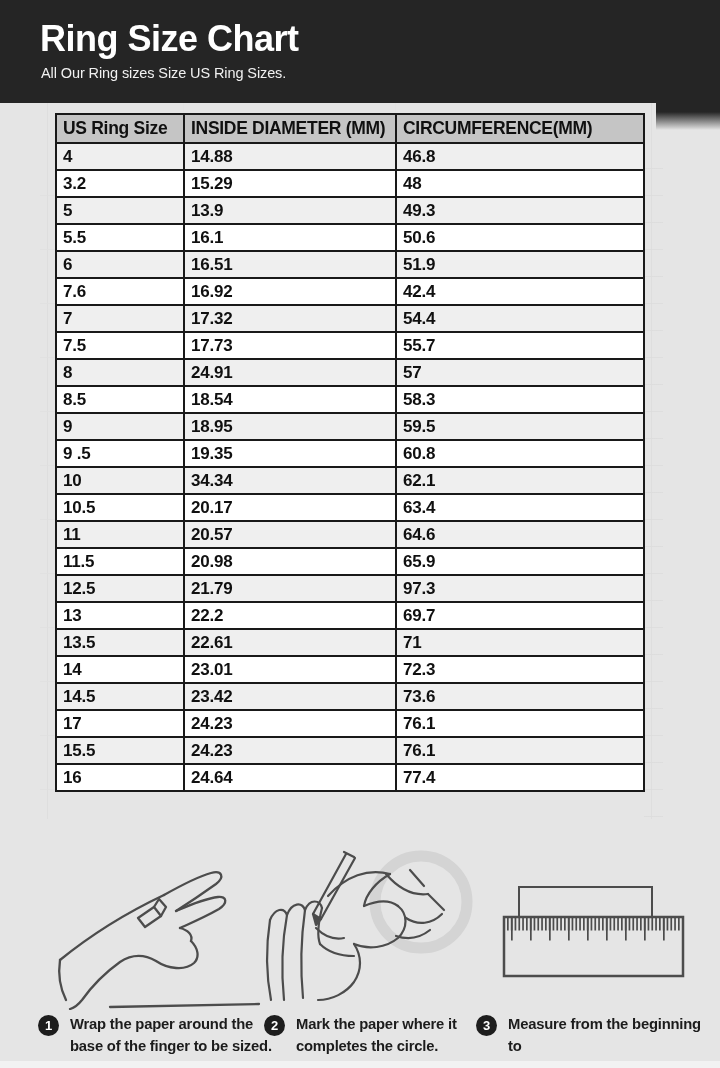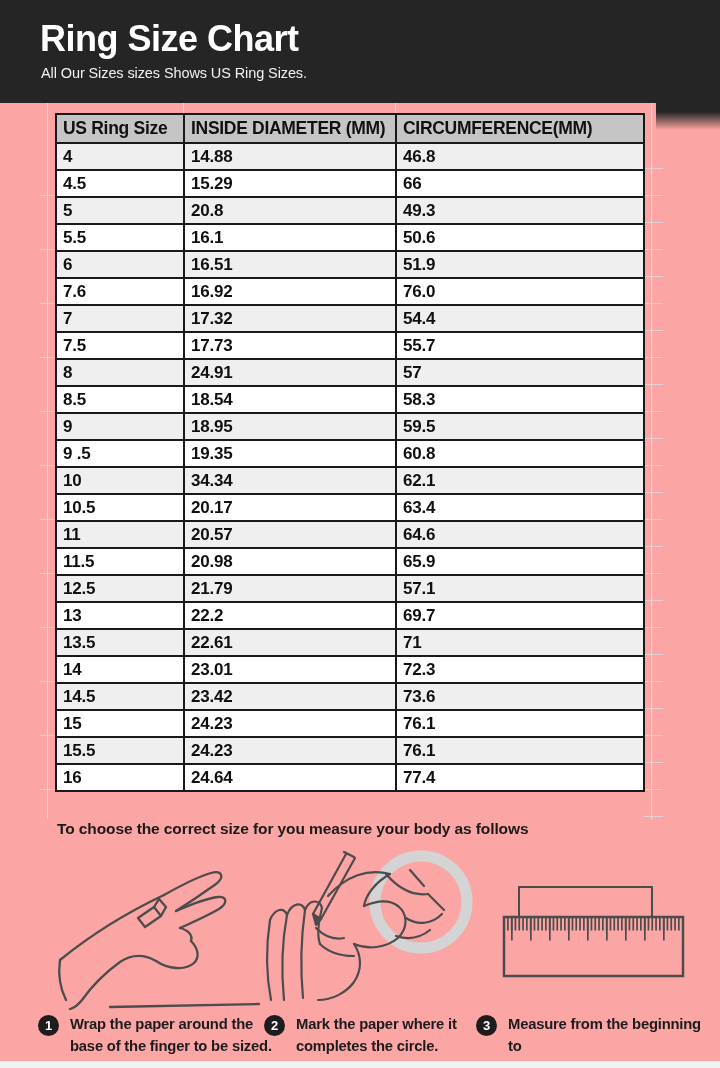--- a/index.html
+++ b/index.html
@@ -1,17 +1,17 @@
 <!DOCTYPE html>
 <html style="--banner_bg: #252525; --header_cell_bg: #c5c5c5; --alt_row_bg: #efefef; --table_border: #191919; --step_badge_bg: #1d1d1d; --magnifier_ring: #d4d4d4; --line_art: #4c4c4c;"><head>
 <meta charset="utf-8">
 <style>
   html,body{margin:0;padding:0;background:#ffffff;}
   .canvas{
-    position:relative;width:720px;height:1068px;background:#fca5a5;overflow:hidden;
+    position:relative;width:720px;height:1068px;background:#e5e5e5;overflow:hidden;
     font-family:"Liberation Sans","DejaVu Sans",sans-serif;color:#111;
   }
   
   .banner{
     position:absolute;left:0;top:0;width:720px;height:103px;
     background:var(--banner_bg,#252525);color:#fff;box-sizing:border-box;
     padding:19px 0 0 40px;
   }
   .banner h1{margin:0;font-size:36px;font-weight:700;letter-spacing:-0.5px;line-height:40px;}
   .banner p{margin:6px 0 0 1px;font-size:14.5px;font-weight:400;color:#f1f1f1;letter-spacing:-0.1px;}
@@ -70,21 +70,21 @@
   }
   .bottom-strip{position:absolute;left:0;top:1061px;width:720px;height:7px;background:#f2f2f2;}
 </style>
 </head>
 <body>
 
 <div class="canvas">
 
   <header class="banner">
     <h1>Ring Size Chart</h1>
-    <p>All Our Sizes sizes Shows US Ring Sizes.</p>
+    <p>All Our Ring sizes Size US Ring Sizes.</p>
   </header>
   <div class="banner-step"></div>
 
   <div class="vline" id="vl-left"></div>
   <div class="vline" id="vl-right"></div>
   <div class="vline" id="vl-gap1"></div>
   <div class="vline" id="vl-gap2"></div>
   <div class="rticks"></div>
   <div class="lticks"></div>
 
@@ -102,43 +102,43 @@
             <th>CIRCUMFERENCE(MM)</th>
           </tr>
         </thead>
       <tbody>
           <tr>
             <td>4</td>
             <td>14.88</td>
             <td>46.8</td>
           </tr>
           <tr>
-            <td>4.5</td>
+            <td>3.2</td>
             <td>15.29</td>
-            <td>66</td>
+            <td>48</td>
           </tr>
           <tr>
             <td>5</td>
-            <td>20.8</td>
+            <td>13.9</td>
             <td>49.3</td>
           </tr>
           <tr>
             <td>5.5</td>
             <td>16.1</td>
             <td>50.6</td>
           </tr>
           <tr>
             <td>6</td>
             <td>16.51</td>
             <td>51.9</td>
           </tr>
           <tr>
             <td>7.6</td>
             <td>16.92</td>
-            <td>76.0</td>
+            <td>42.4</td>
           </tr>
           <tr>
             <td>7</td>
             <td>17.32</td>
             <td>54.4</td>
           </tr>
           <tr>
             <td>7.5</td>
             <td>17.73</td>
             <td>55.7</td>
@@ -179,21 +179,21 @@
             <td>64.6</td>
           </tr>
           <tr>
             <td>11.5</td>
             <td>20.98</td>
             <td>65.9</td>
           </tr>
           <tr>
             <td>12.5</td>
             <td>21.79</td>
-            <td>57.1</td>
+            <td>97.3</td>
           </tr>
           <tr>
             <td>13</td>
             <td>22.2</td>
             <td>69.7</td>
           </tr>
           <tr>
             <td>13.5</td>
             <td>22.61</td>
             <td>71</td>
@@ -202,39 +202,38 @@
             <td>14</td>
             <td>23.01</td>
             <td>72.3</td>
           </tr>
           <tr>
             <td>14.5</td>
             <td>23.42</td>
             <td>73.6</td>
           </tr>
           <tr>
-            <td>15</td>
+            <td>17</td>
             <td>24.23</td>
             <td>76.1</td>
           </tr>
           <tr>
             <td>15.5</td>
             <td>24.23</td>
             <td>76.1</td>
           </tr>
           <tr>
             <td>16</td>
             <td>24.64</td>
             <td>77.4</td>
           </tr>
         </tbody>
     </table>
   </div>
 
-  <p class="intro">To choose the correct size for you measure your body as follows</p>
 
   <svg class="illo" id="illo-hand" width="215" height="148" viewBox="0 0 215 148">
     <g stroke="#4c4c4c" stroke-width="2.3" fill="none" stroke-linecap="round" stroke-linejoin="round">
       <path d="M58 145 L207 142"></path>
       <path d="M8 98 C40 72 76 50 112 33"></path>
       <path d="M112 33 C128 24 148 14 159 11 C170 8 173 15 164 22 C150 32 135 42 124 49"></path>
       <path d="M124 49 C140 42 157 36 166 35 C175 34 176 41 167 47 C153 55 139 61 128 66"></path>
       <path d="M128 66 C136 68 141 73 139 79"></path>
       <path d="M139 79 C146 86 148 95 142 101 C133 109 116 107 104 99 C92 92 80 92 68 100 C54 110 40 124 30 138 C26 143 22 146 18 147"></path>
       <path d="M8 98 C6 112 8 126 14 138"></path>

